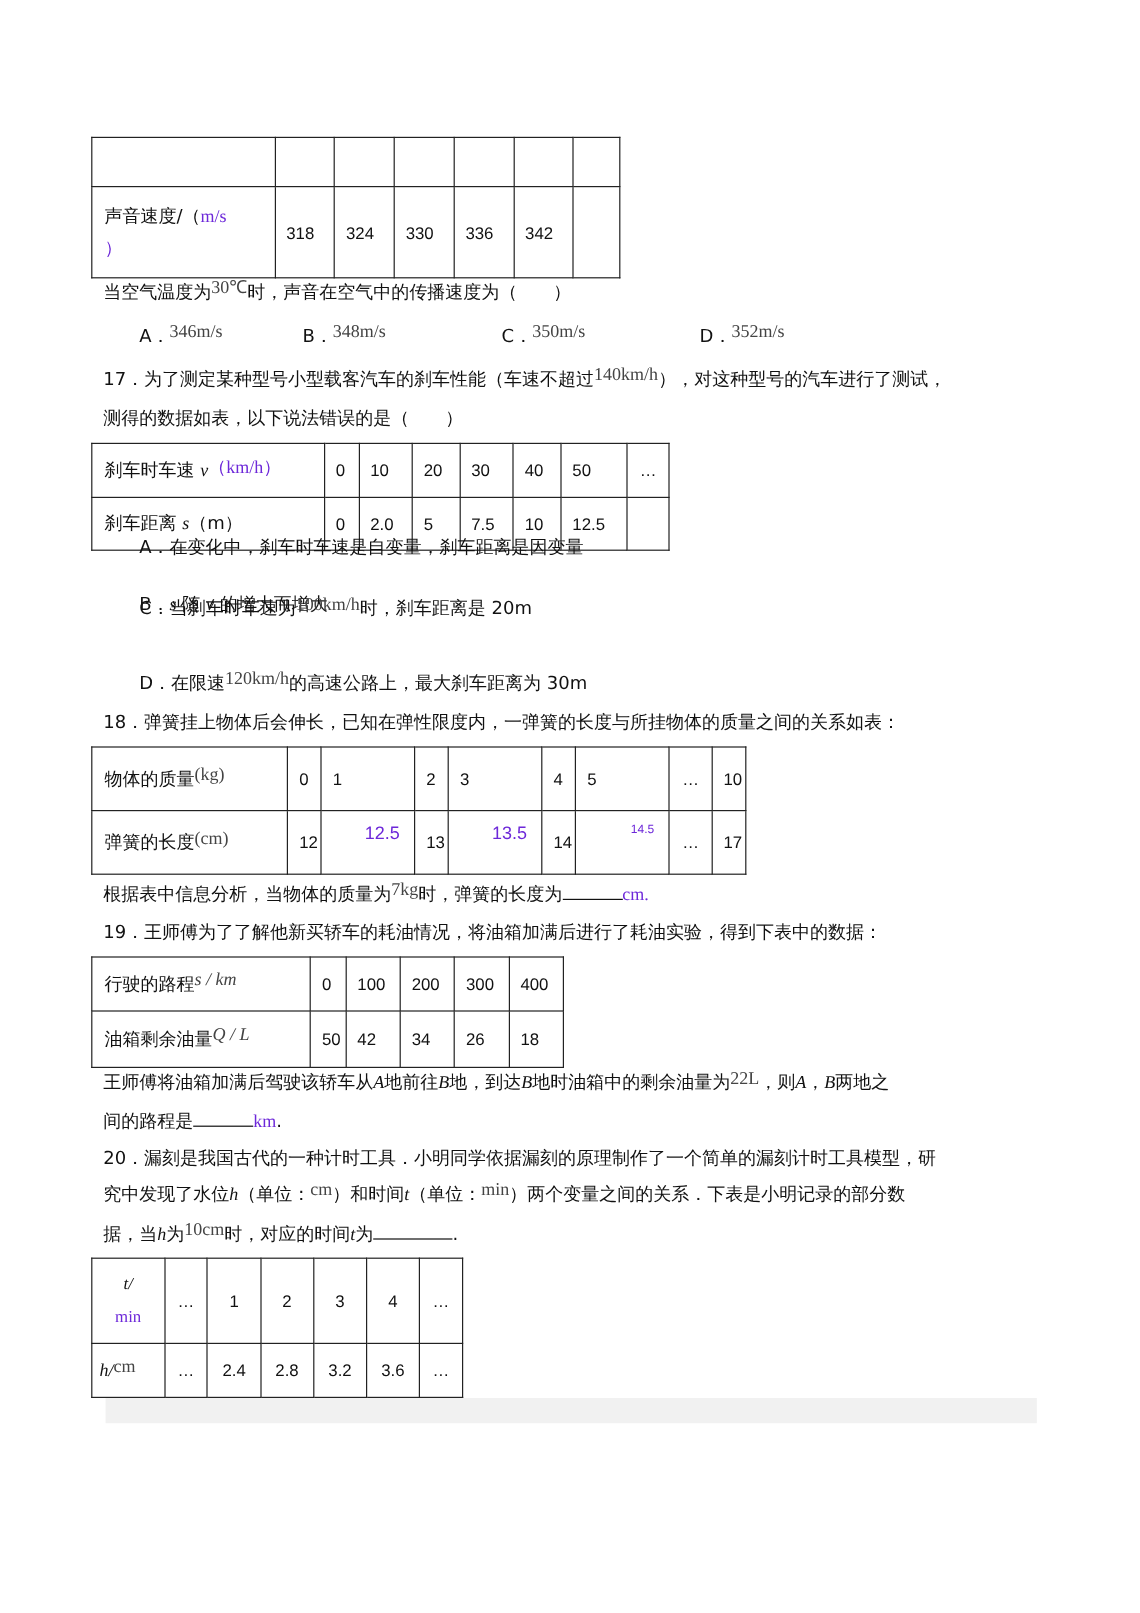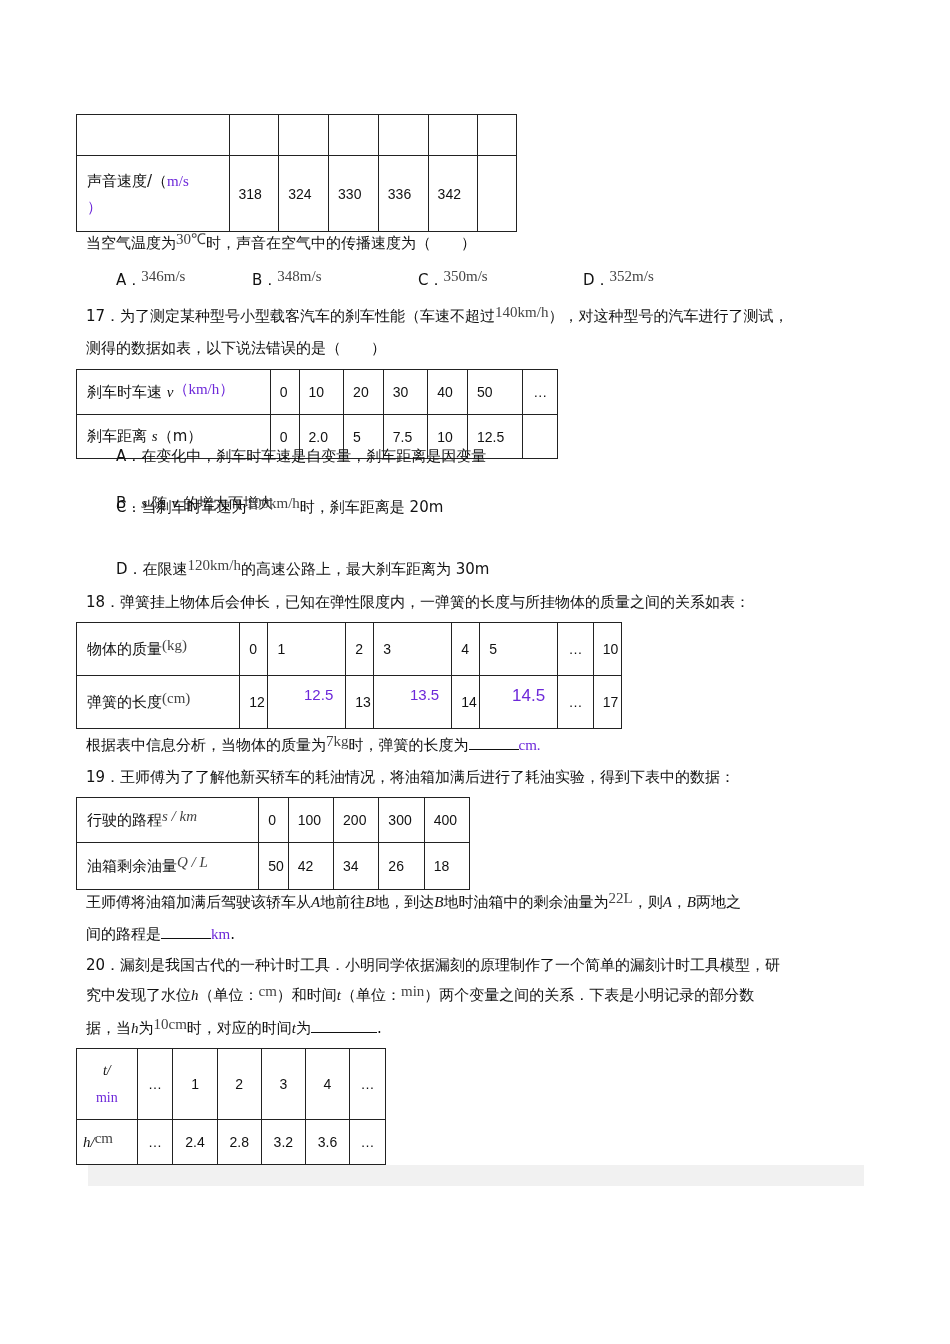--- a/index.html
+++ b/index.html
@@ -132,21 +132,21 @@
   </tr>
   <tr style="height:53px;">
     <td class="lbl">
       <span>弹簧的长度</span><span class="sup">(cm)</span>
     </td>
     <td>12</td>
     <td class="serif" style="text-align:right; padding-right:12px; font-size:15px; vertical-align:top; padding-top:10px;">12.5</td>
     <td>13</td>
     <td class="serif" style="text-align:right; padding-right:12px; font-size:15px; vertical-align:top; padding-top:10px;">13.5</td>
     <td>14</td>
-    <td class="serif" style="text-align:right; padding-right:12px; font-size:17px; vertical-align:top; padding-top:10px;">14.5</td>
+    <td class="serif" style="text-align:right; padding-right:12px; font-size:10px; vertical-align:top; padding-top:10px;">14.5</td>
     <td class="c">…</td>
     <td>17</td>
   </tr>
 </tbody>
   </table>
 
 <div class="abs txt" style="left:86px; top:733px;">
   <span>根据表中信息分析，当物体的质量为</span><span class="sup">7kg</span><span>时，弹簧的长度为</span><span class="blank" style="width:50px;"></span><span class="serif">cm.</span>
 </div>
 

